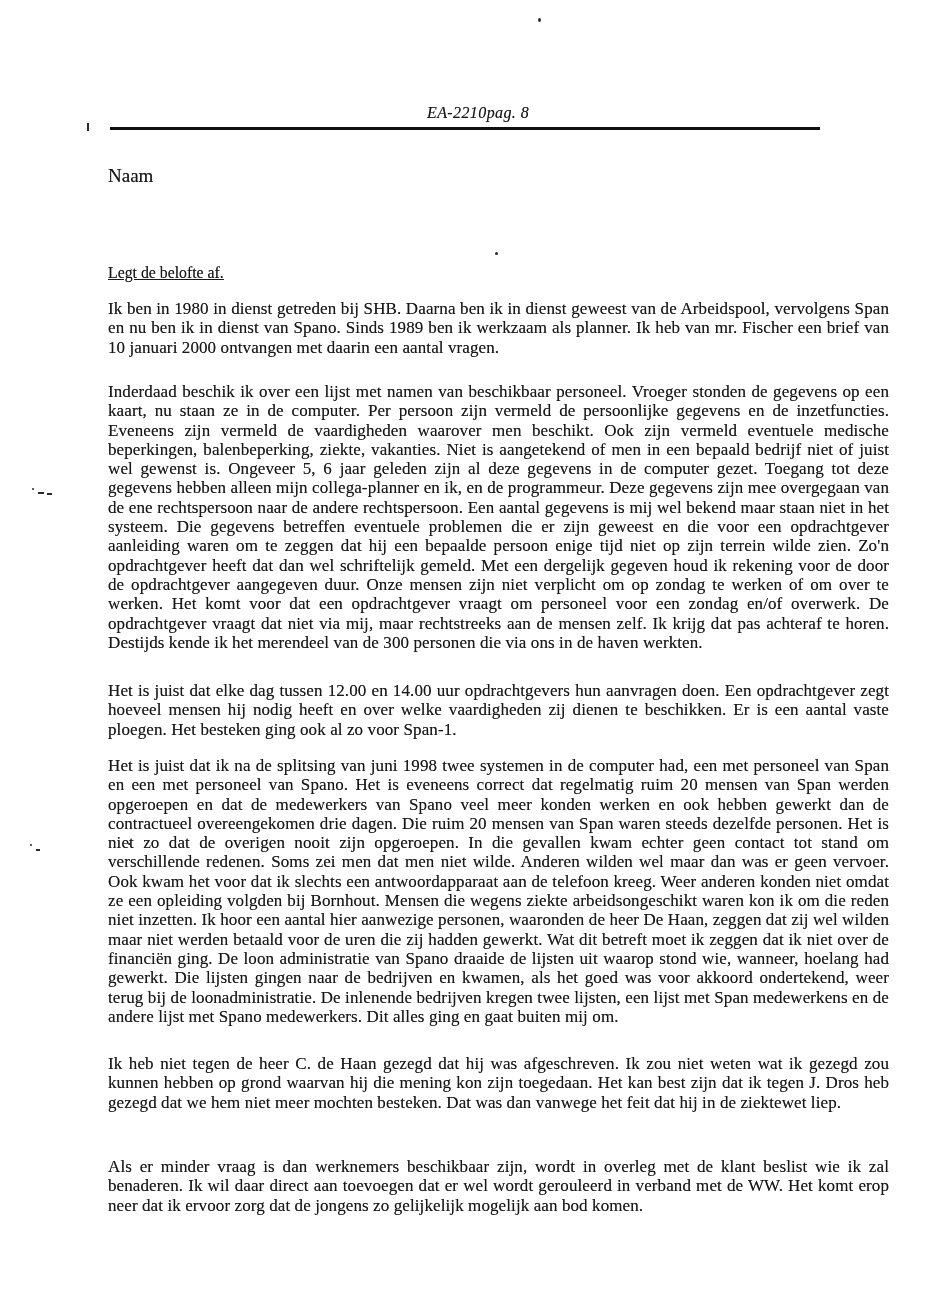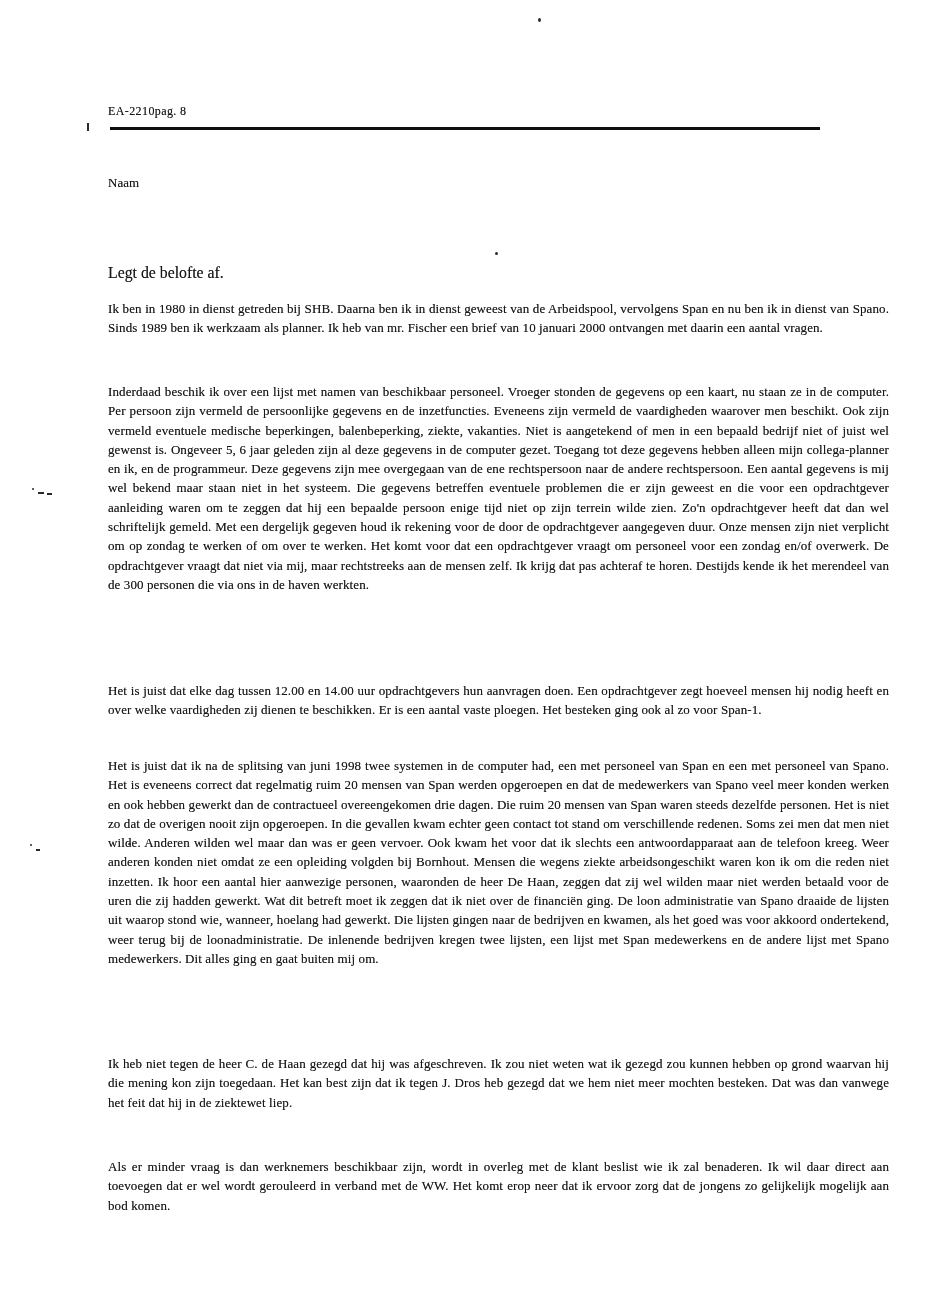--- a/index.html
+++ b/index.html
@@ -17,60 +17,62 @@
     overflow: hidden;
     text-shadow: 0 0 0.35px rgba(20,20,20,0.55);
   }
   
   .hdr {
     position: absolute;
     left: 108px;
     top: 104px;
     width: 740px;
     display: flex;
-    justify-content: flex-start;
-    font-size: 12px;
+    justify-content: center;
+    font-size: 16px;
     letter-spacing: 0.4px;
+    font-style: italic;
   }
   .hdr-rule {
     position: absolute;
     left: 110px;
     top: 127px;
     width: 710px;
     height: 3px;
     background: #0f0f0f;
     box-shadow: 0 0 0.6px #333;
   }
   
   .info {
     position: absolute;
     left: 108px;
-    top: 173px;
-    font-size: 13px;
+    top: 166px;
+    font-size: 19px;
     line-height: 19px;
   }
   .info-row { display: flex; }
   .info-label { width: 130px; flex: 0 0 130px; }
   .info-value { white-space: pre; }
   
   .oath {
     position: absolute;
     left: 108px;
     top: 263px;
     margin: 0;
     font-size: 15.8px;
     line-height: 19px;
+    text-decoration: underline;
   }
   
   .para {
     position: absolute;
     left: 108px;
     width: 781px;
     margin: 0;
-    font-size: 13px;
+    font-size: 17px;
     line-height: 19.3px;
     text-align: justify;
     letter-spacing: 0.1px;
   }
   .p1 { top: 299px; }
   .p2 { top: 374px; margin-top: 8px; }
   .p3 { top: 681px; }
   .p4 { top: 756px; }
   .p5 { top: 1054px; }
   .p6 { top: 1157px; }

